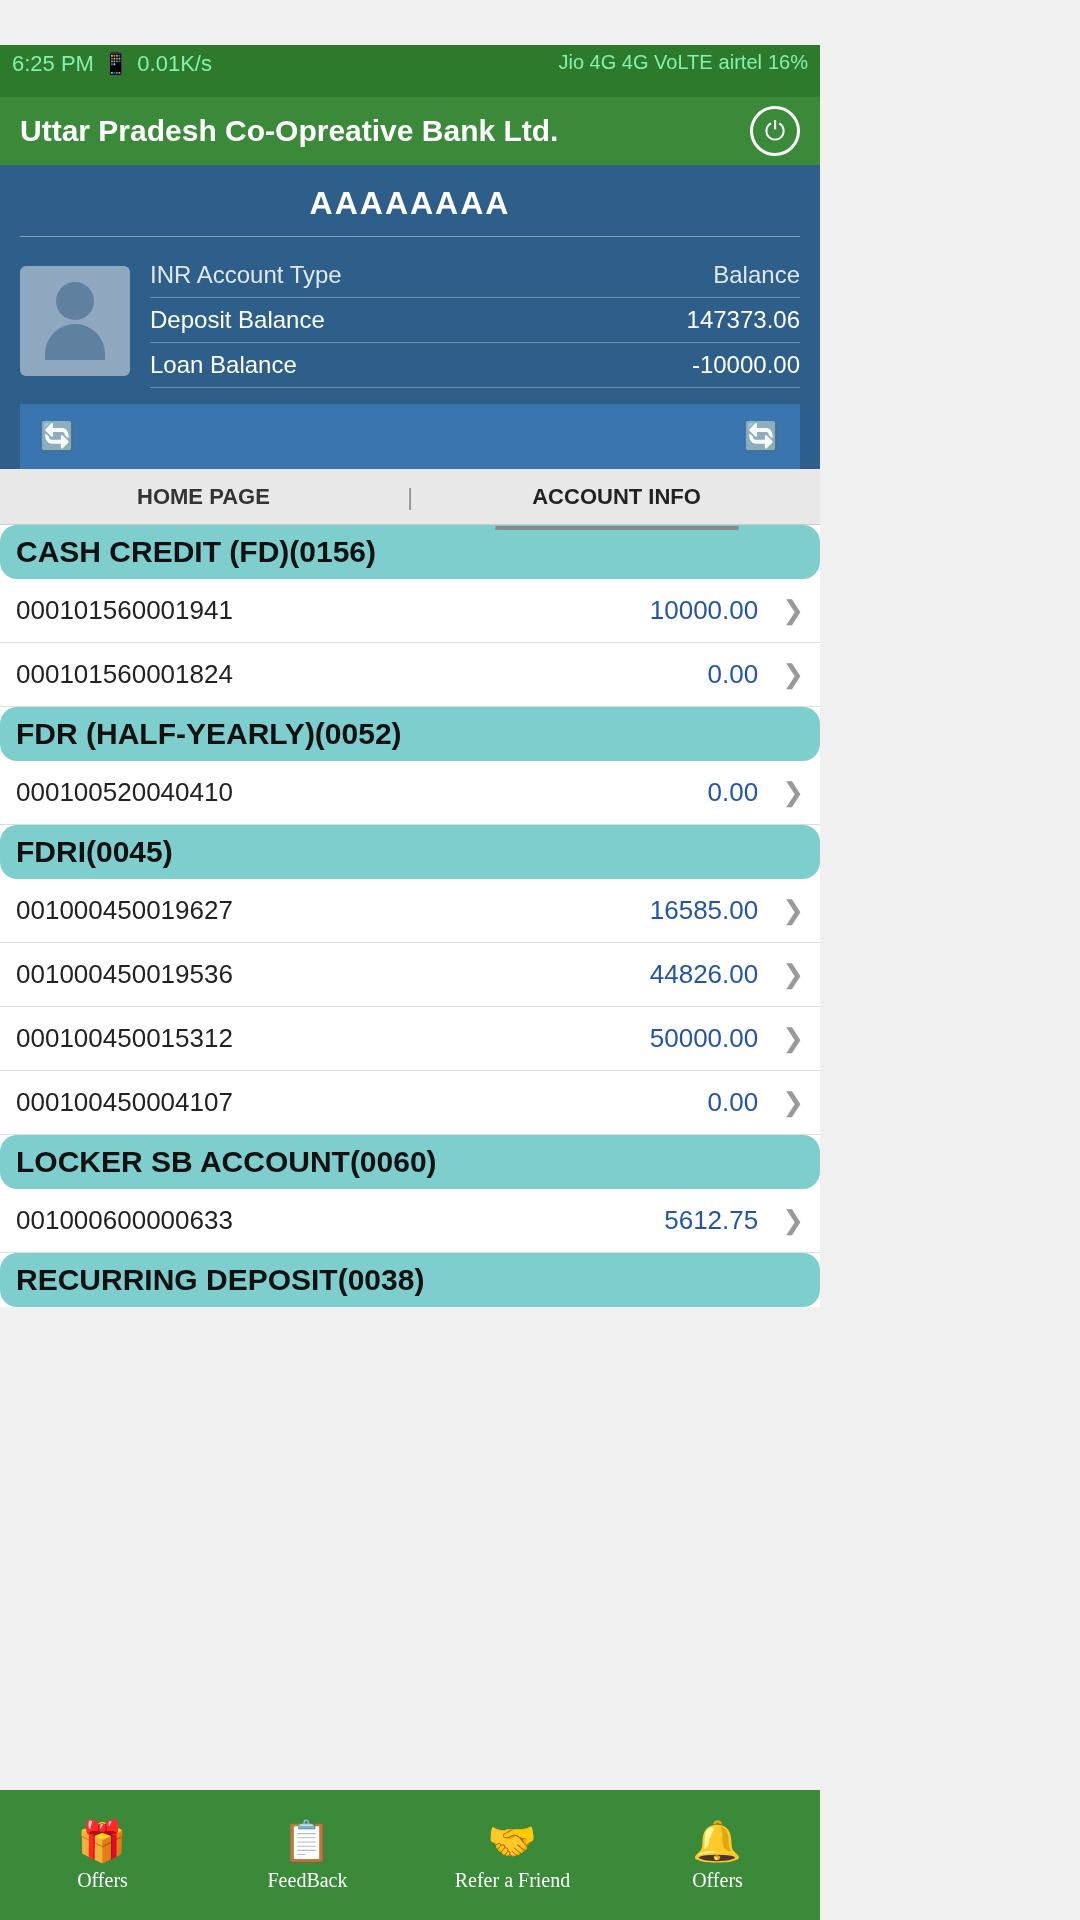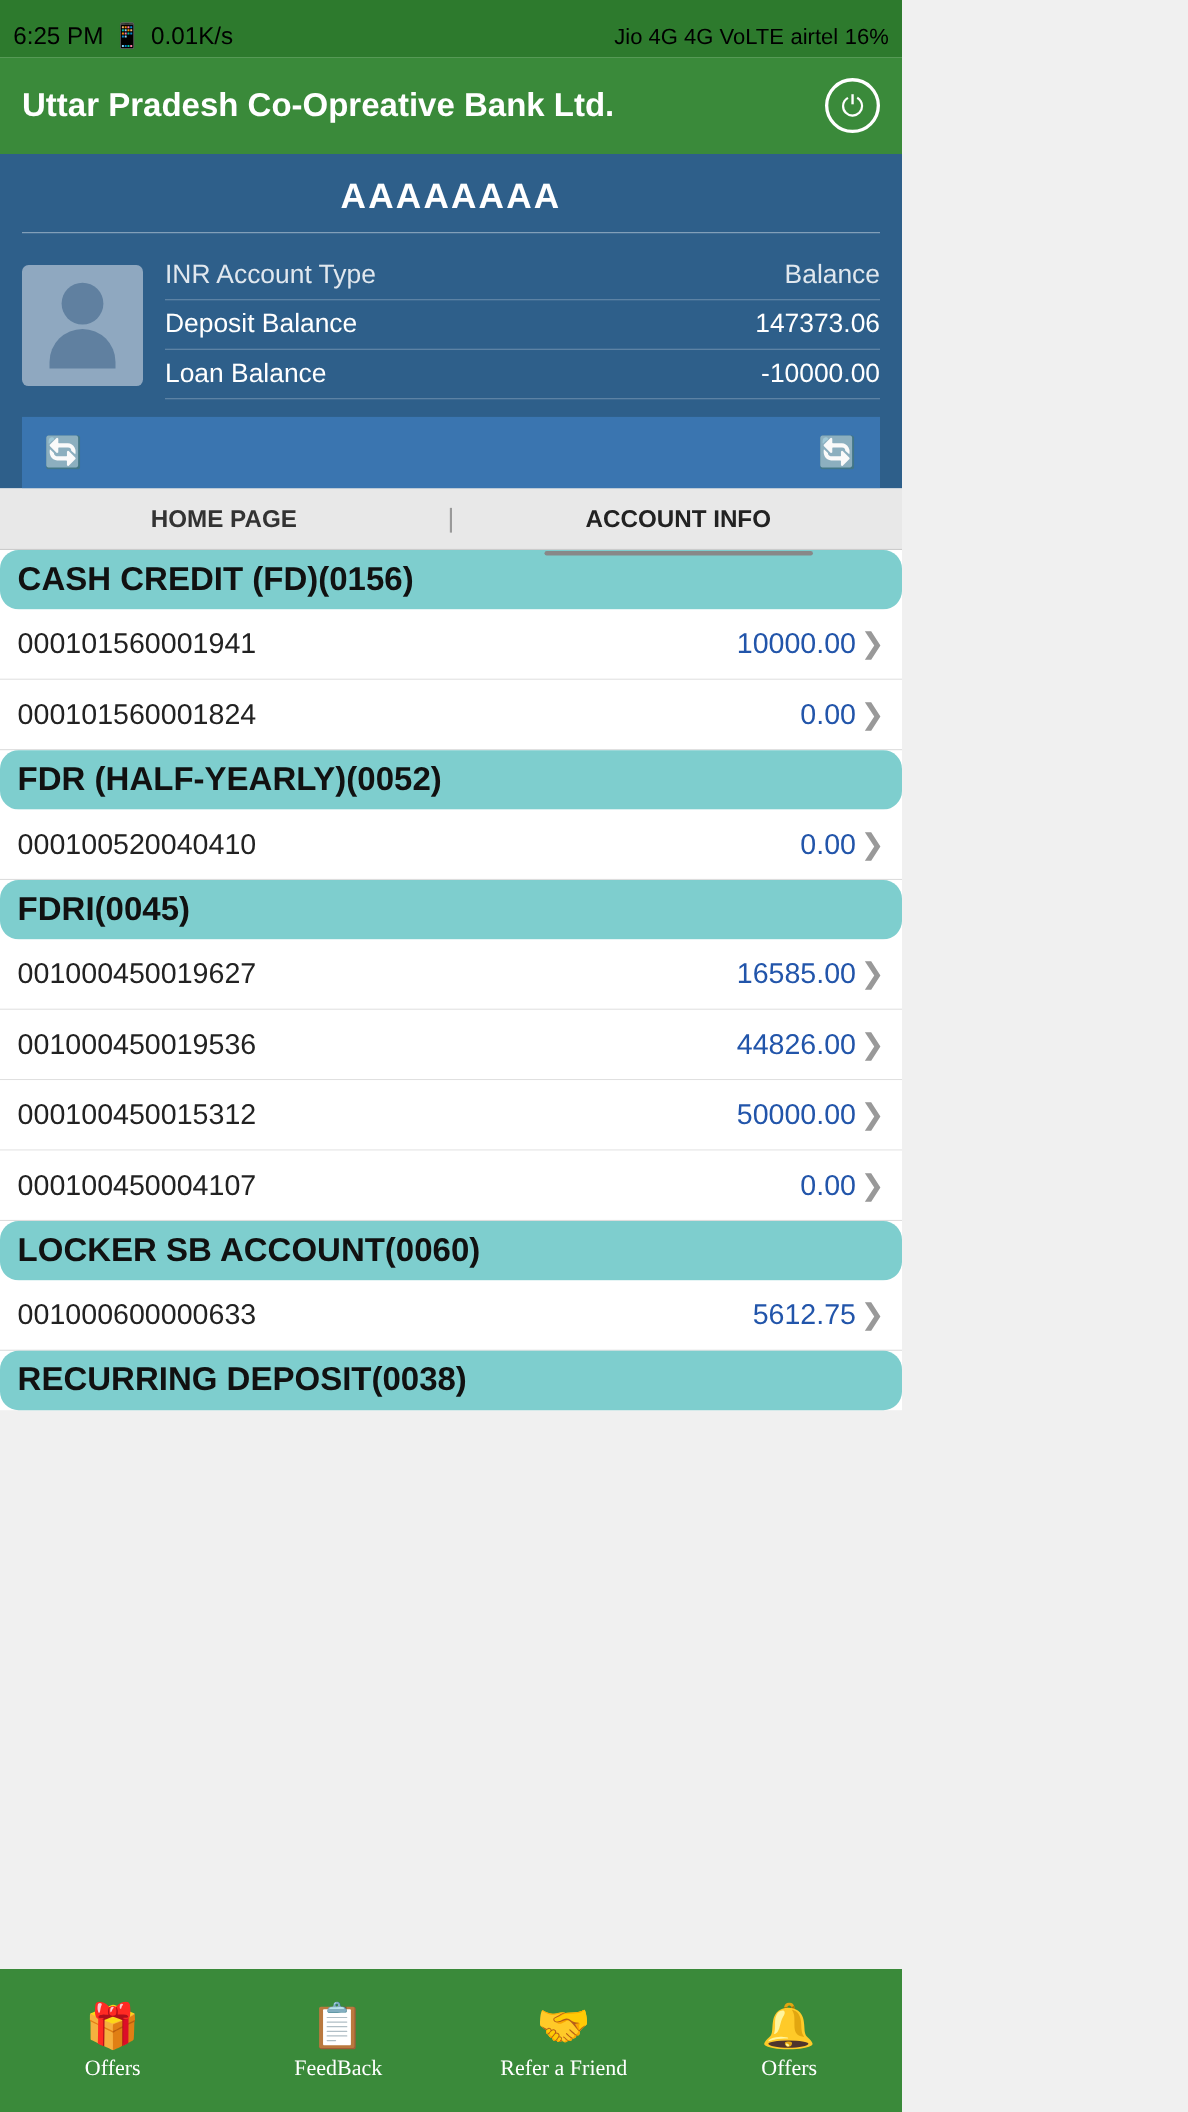--- a/index.html
+++ b/index.html
@@ -8,40 +8,41 @@
       width: 820px;
       min-height: 1920px;
       font-family: Arial, sans-serif;
       background: #f0f0f0;
       position: relative;
     }
 
     
     .status-bar {
       background: #2d7a2d;
-      color: #000000;
+      color: #86efac;
       font-size: 22px;
       padding: 6px 12px;
       display: flex;
       justify-content: space-between;
-      align-items: flex-end;
+      align-items: flex-start;
       height: 52px;
+      margin-top: 45px;
     }
     .status-left { display: flex; align-items: center; gap: 8px; }
     .status-right { display: flex; align-items: center; gap: 6px; font-size: 20px; }
 
     
     .app-header {
       background: #3a8a3a;
       color: white;
       display: flex;
       justify-content: space-between;
       align-items: center;
       padding: 18px 20px;
-      height: 88px;
+      height: 68px;
     }
     .app-header-title {
       font-size: 30px;
       font-weight: bold;
     }
     .power-icon {
       width: 50px;
       height: 50px;
       border: 3px solid white;
       border-radius: 50%;
@@ -189,21 +190,21 @@
       cursor: pointer;
       background: white;
     }
     .account-number {
       font-size: 26px;
       color: #222;
     }
     .account-amount-row {
       display: flex;
       align-items: center;
-      gap: 4px;
+      gap: 24px;
     }
     .account-amount {
       font-size: 26px;
       color: #2255aa;
     }
     .chevron {
       color: #999;
       font-size: 26px;
     }
 

